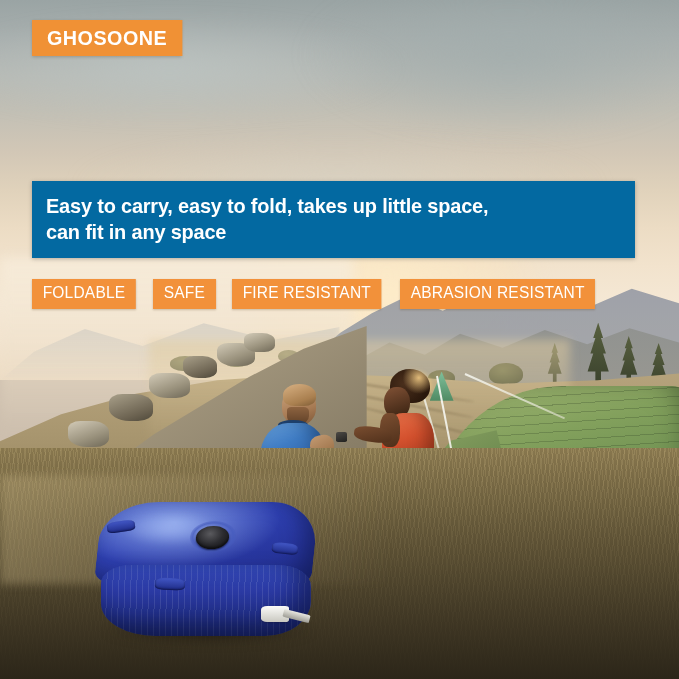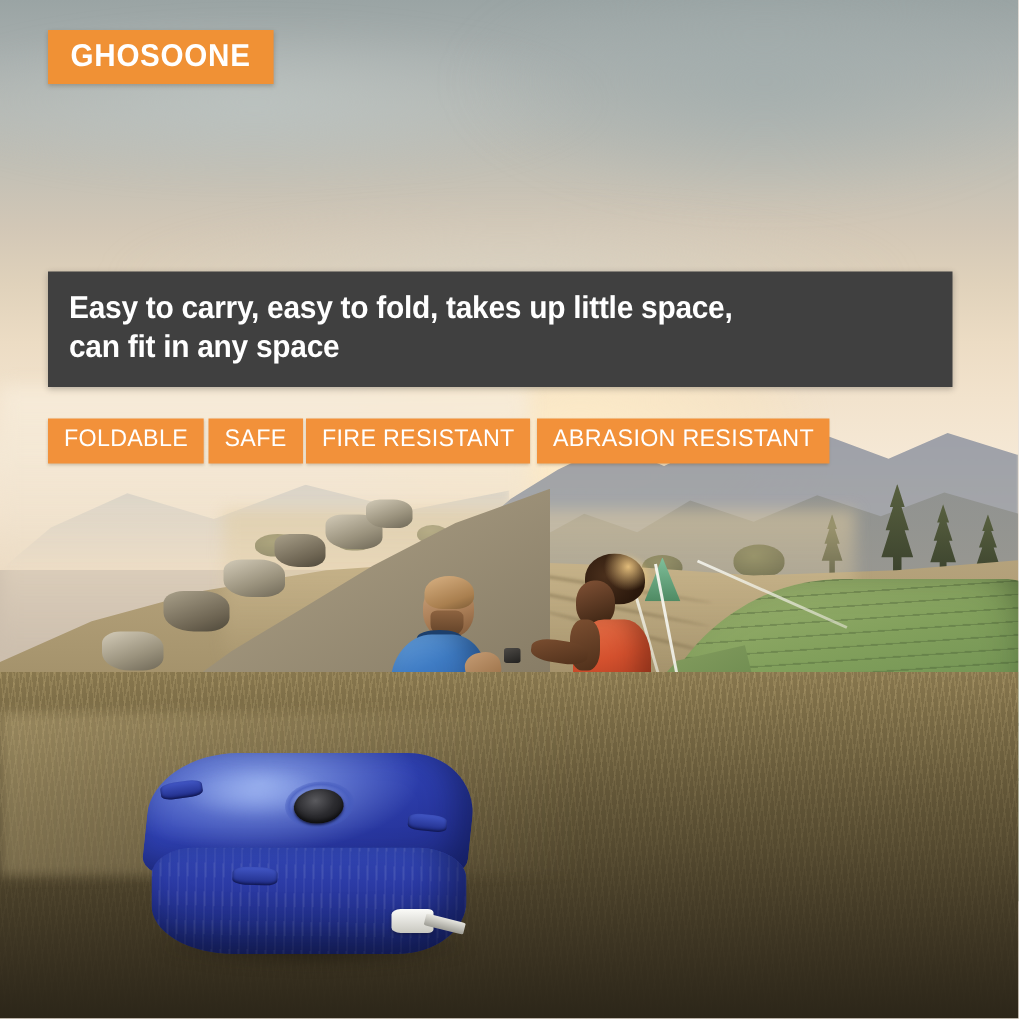--- a/index.html
+++ b/index.html
@@ -391,39 +391,39 @@
     paint-order:stroke fill;
     text-shadow:0 2px 3px rgba(120,110,90,.35);
     white-space:nowrap;
   }
   .headline.line2{
     font-size:45px;margin-top:2px;
   }
 
   .desc-banner{
     position:absolute;left:32px;top:181px;width:603px;
-    background:#404040;
+    background:#0369a1;
     padding:12px 14px 14px 14px;
     box-sizing:border-box;
     box-shadow:0 1px 4px rgba(40,40,40,.3);
   }
   .desc-line{
     color:#ffffff;
     font-size:21px;
     line-height:1.22;
     font-weight:bold;
     letter-spacing:-.2px;
     font-family:"Liberation Sans Narrow","Liberation Sans",sans-serif;
     transform:scaleX(.95);transform-origin:left center;
     white-space:nowrap;
   }
 
   .chips{
     position:absolute;left:32px;top:279px;
-    display:flex;align-items:stretch;
+    display:flex;align-items:stretch;gap:14px;
   }
   .chip{
     background:#f2913a;
     color:#ffffff;
     font-size:16px;
     font-weight:normal;
     letter-spacing:.2px;
     padding:5px 11px 6px 11px;
     line-height:1.18;
     font-family:"Liberation Sans Narrow","Liberation Sans",sans-serif;

